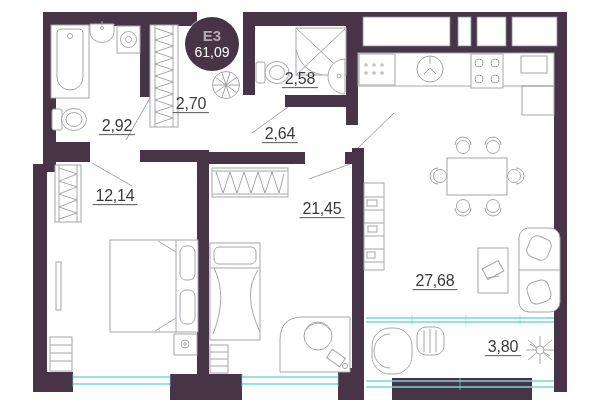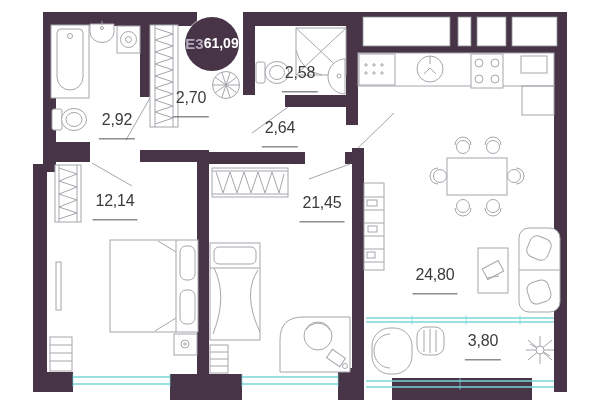--- a/index.html
+++ b/index.html
@@ -19,30 +19,30 @@
   .wall{fill:var(--wall);}
   .pane{fill:#ffffff;stroke:#8e8e96;stroke-width:.8;}
   .fx{fill:none;stroke:var(--fline);stroke-width:1;}
   .fxw{fill:#ffffff;stroke:var(--fline);stroke-width:1;}
   .door{stroke:#9a9aa0;stroke-width:.9;}
   .glz{stroke:var(--glaze);stroke-width:1.6;fill:none;}
   .glz2{stroke:var(--glaze);stroke-width:1;fill:none;opacity:.7;}
   .room-label{
     position:absolute;transform:translate(-50%,-58%);
     font-size:16px;color:var(--ltext);letter-spacing:-.2px;
-    border-bottom:1px solid #555;padding:0 3px 10px 3px;white-space:nowrap;
+    border-bottom:1px solid #555;padding:0 3px 0 3px;white-space:nowrap;
     line-height:1;
   }
   .badge{
     position:absolute;left:185px;top:17px;width:54px;height:54px;border-radius:50%;
-    background:var(--wall);display:flex;flex-direction:row;align-items:center;justify-content:center;
+    background:var(--wall);display:flex;flex-direction:column;align-items:center;justify-content:center;
     z-index:3;box-shadow:0 0 0 1px rgba(255,255,255,.5);
   }
   .badge-code{color:var(--badge-code);font-size:15px;font-weight:700;line-height:1.1;}
-  .badge-area{color:var(--badge-area);font-size:14px;font-weight:700;line-height:1.1;}
+  .badge-area{color:var(--badge-area);font-size:14px;font-weight:400;line-height:1.1;}
 </style>
 </head>
 <body>
 
 <div class="stage">
 
 <svg class="plan-svg" width="600" height="400" viewBox="0 0 600 400">
 
   <g>
     <rect class="wall" x="43" y="12" width="154" height="14"></rect>
@@ -314,23 +314,23 @@
     <line class="fx" x1="530" y1="344" x2="550" y2="356"></line>
     <circle class="fxw" cx="540" cy="350" r="4"></circle>
   </g>
 
 </svg>
 
 <div class="room-label" style="left:117px;top:128px">2,92</div>
 <div class="room-label" style="left:191px;top:106px">2,70</div>
 <div class="room-label" style="left:300px;top:81px">2,58</div>
 <div class="room-label" style="left:280px;top:136px">2,64</div>
-<div class="room-label" style="left:115px;top:209px">12,14</div>
+<div class="room-label" style="left:115px;top:198px">12,14</div>
 <div class="room-label" style="left:322px;top:211px">21,45</div>
-<div class="room-label" style="left:435px;top:283px">24,80</div>
-<div class="room-label" style="left:483px;top:349px">3,80</div>
+<div class="room-label" style="left:435px;top:283px">27,68</div>
+<div class="room-label" style="left:503px;top:349px">3,80</div>
 
 <div class="badge">
   <div class="badge-code">E3</div>
   <div class="badge-area">61,09</div>
 </div>
 
 </div>
 
 </body></html>

